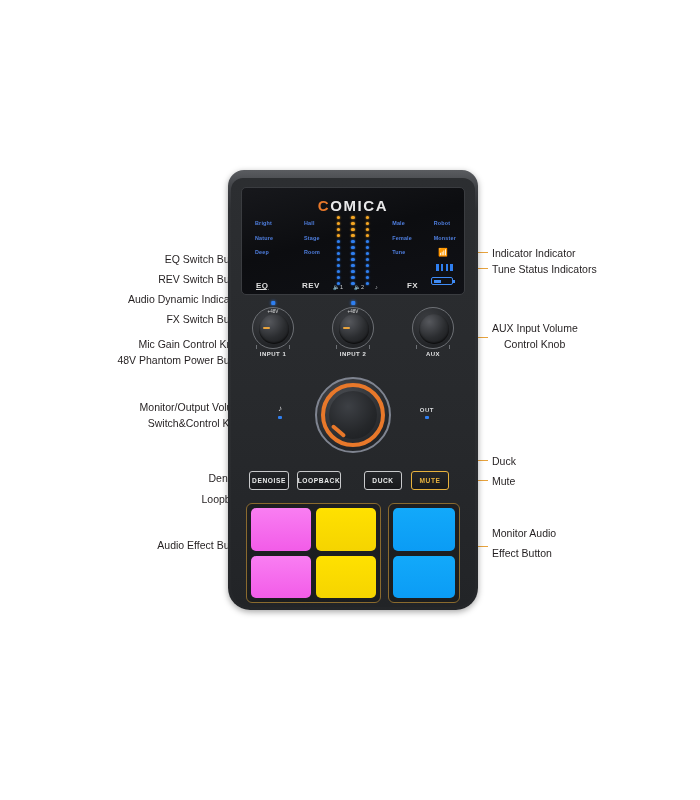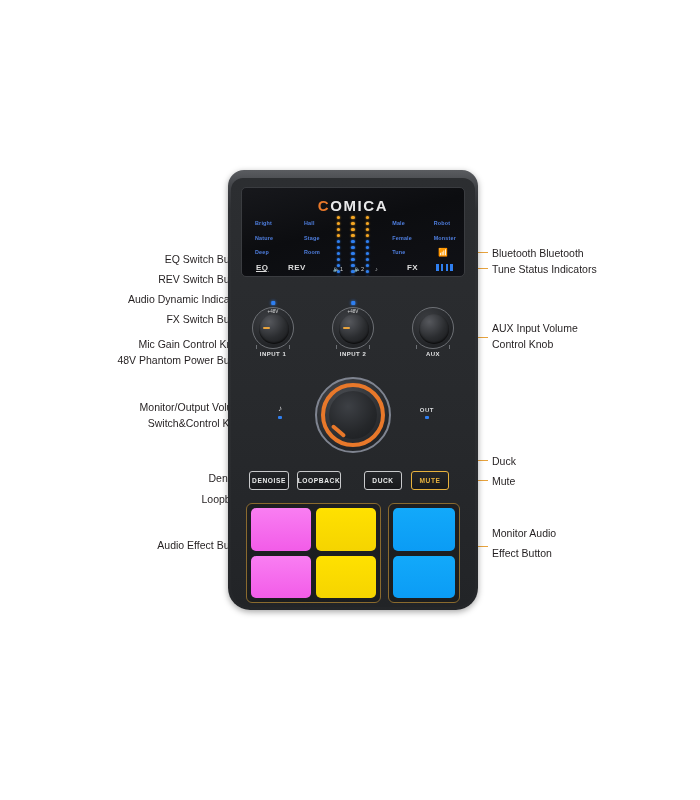--- a/index.html
+++ b/index.html
@@ -19,36 +19,36 @@
   #device{position:absolute;left:228px;top:170px;width:250px;height:440px;}
   .shell{position:absolute;inset:0;border-radius:16px 16px 22px 22px;
          background:linear-gradient(180deg,#5a5c60 0%,#3a3c40 5%,#2e3033 9%,#2b2d30 60%,#242629 100%);
          box-shadow:0 2px 6px rgba(0,0,0,.35);}
   .shell:after{content:"";position:absolute;left:3px;right:3px;top:8px;bottom:3px;
          border-radius:12px 12px 20px 20px;
          background:linear-gradient(180deg,#2c2e31 0%,#282a2d 50%,#222427 100%);}
   .face{position:absolute;left:6px;right:6px;top:11px;bottom:5px;border-radius:10px 10px 18px 18px;z-index:2;}
 
   
-  .screen{position:absolute;left:7px;top:6px;width:calc(100% - 14px);height:90px;
+  .screen{position:absolute;left:7px;top:6px;width:calc(100% - 14px);height:108px;
           border-radius:5px;background:linear-gradient(165deg,#17181c 0%,#0c0d10 45%,#101116 100%);
           border:1px solid #3a3c40;box-sizing:border-box;overflow:hidden;}
   .logo{position:absolute;top:9px;left:0;right:0;text-align:center;font-size:15px;
         letter-spacing:1.6px;font-weight:700;color:#e9e9ea;}
   .logo .c{color:#e8782a;}
   .scol{position:absolute;font-size:5.4px;color:#4f7fe0;font-weight:700;letter-spacing:.2px;}
   .scol div{margin-bottom:8.5px;}
   .c1{left:13px;top:32px;}
   .c2{left:62px;top:32px;}
   .c3{right:52px;top:32px;text-align:left;}
   .c4{right:8px;top:32px;text-align:left;}
 
   .sbtm{position:absolute;bottom:4px;font-size:8px;color:#dedede;font-weight:700;letter-spacing:.4px;}
   .b-eq{left:14px;text-decoration:underline;}
-  .b-rev{left:46px;}
+  .b-rev{left:60px;}
   .b-fx{right:46px;}
 
   
   .meters{position:absolute;left:50%;top:28px;transform:translateX(-50%);display:flex;gap:11px;}
   .meter{display:flex;flex-direction:column;align-items:center;gap:2.6px;}
   .led{width:3.4px;height:3.4px;border-radius:50%;}
   .led.o{background:#f5a623;box-shadow:0 0 2px #f5a623;}
   .led.b{background:#2f7ff0;box-shadow:0 0 2px #2f7ff0;}
   .mlbl{position:absolute;bottom:4px;font-size:5.5px;color:#cfd2d6;letter-spacing:.2px;}
   .ml1{left:calc(50% - 20px);} .ml2{left:calc(50% + 1px);} .ml3{left:calc(50% + 22px);}
@@ -154,24 +154,24 @@
 <div class="lead v" style="left:371px;top:348px;height:17px;"></div>
 
 <div class="lead" style="left:287px;top:408px;width:161px;"></div>
 
 <div class="lead" style="left:252px;top:477px;width:196px;"></div>
 <div class="lead" style="left:262px;top:497px;width:186px;"></div>
 <div class="lead v" style="left:262px;top:484px;height:13px;"></div>
 
 <div class="lead" style="left:236px;top:544px;width:212px;"></div>
 
-<div class="anno l" style="left:492px;top:246px;">Bluetooth Bluetooth</div>
+<div class="anno l" style="left:492px;top:246px;">Indicator Indicator</div>
 <div class="anno l" style="left:492px;top:262px;">Tune Status Indicators</div>
 <div class="anno l" style="left:492px;top:321px;">AUX Input Volume</div>
-<div class="anno l" style="left:492px;top:337px;">Control Knob</div>
+<div class="anno l" style="left:504px;top:337px;">Control Knob</div>
 <div class="anno l" style="left:492px;top:454px;">Duck</div>
 <div class="anno l" style="left:492px;top:474px;">Mute</div>
 <div class="anno l" style="left:492px;top:526px;">Monitor Audio</div>
 <div class="anno l" style="left:492px;top:546px;">Effect Button</div>
 
 <div class="lead" style="left:452px;top:252px;width:36px;"></div>
 <div class="lead" style="left:452px;top:268px;width:36px;"></div>
 <div class="lead" style="left:452px;top:337px;width:36px;"></div>
 
 <div class="lead" style="left:420px;top:460px;width:68px;"></div>

